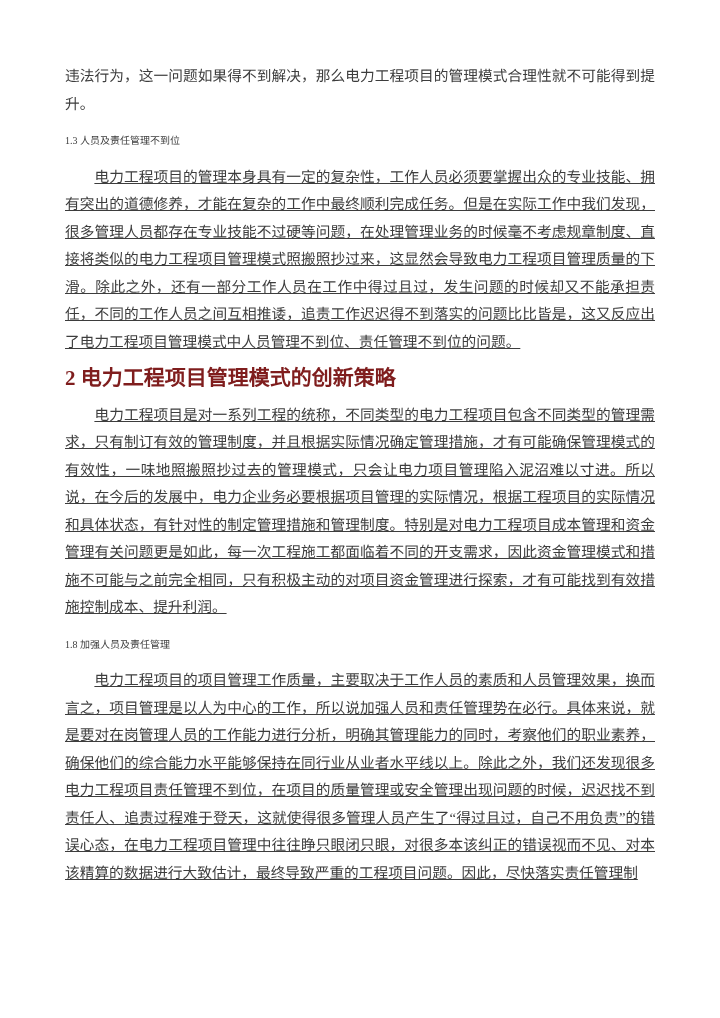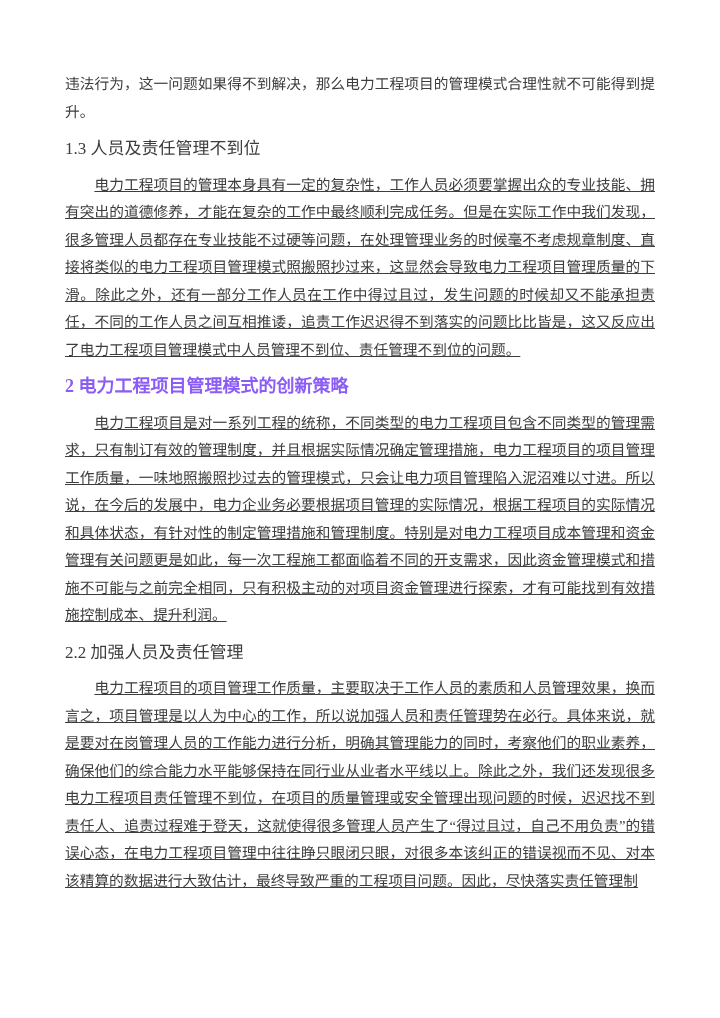--- a/index.html
+++ b/index.html
@@ -12,21 +12,21 @@
     position: relative;
     width: 720px;
     height: 1018px;
     background: #ffffff;
     overflow: hidden;
     margin: 0 auto;
   }
   .content {
     position: absolute;
     left: 65px;
-    top: 71px;
+    top: 63px;
     width: 590px;
     font-family: "Liberation Serif", "DejaVu Serif", serif;
     font-size: 14.7px;
     line-height: 27.5px;
     color: #3d3d3d;
     text-align: justify;
     text-justify: inter-character;
   }
   .block {
     margin: 0 0 9px 0;
@@ -34,47 +34,47 @@
   .paragraph {
     text-indent: 2em;
     text-decoration: underline;
   }
   .paragraph-continuation {
     text-indent: 0;
   }
   .subheading {
     text-indent: 0;
     font-weight: normal;
-    font-size: 17px;
+    font-size: 10px;
     margin: 0 0 9px 0;
   }
   .chapter-heading {
     text-indent: 0;
     font-weight: bold;
-    color: #8b5cf6;
-    font-size: 18px;
+    color: #7f1d1d;
+    font-size: 21px;
     margin: 2px 0 9px 0;
   }
   h2, h3, p { padding: 0; }
 </style>
 </head>
 <body>
 
 <div class="page">
   <div class="content">
 
     <p class="block paragraph-continuation">违法行为，这一问题如果得不到解决，那么电力工程项目的管理模式合理性就不可能得到提升。</p>
 
     <h3 class="block subheading">1.3 人员及责任管理不到位</h3>
 
     <p class="block paragraph">电力工程项目的管理本身具有一定的复杂性，工作人员必须要掌握出众的专业技能、拥有突出的道德修养，才能在复杂的工作中最终顺利完成任务。但是在实际工作中我们发现，很多管理人员都存在专业技能不过硬等问题，在处理管理业务的时候毫不考虑规章制度、直接将类似的电力工程项目管理模式照搬照抄过来，这显然会导致电力工程项目管理质量的下滑。除此之外，还有一部分工作人员在工作中得过且过，发生问题的时候却又不能承担责任，不同的工作人员之间互相推诿，追责工作迟迟得不到落实的问题比比皆是，这又反应出了电力工程项目管理模式中人员管理不到位、责任管理不到位的问题。</p>
 
     <h2 class="block chapter-heading">2 电力工程项目管理模式的创新策略</h2>
 
 
-    <p class="block paragraph">电力工程项目是对一系列工程的统称，不同类型的电力工程项目包含不同类型的管理需求，只有制订有效的管理制度，并且根据实际情况确定管理措施，电力工程项目的项目管理工作质量，一味地照搬照抄过去的管理模式，只会让电力项目管理陷入泥沼难以寸进。所以说，在今后的发展中，电力企业务必要根据项目管理的实际情况，根据工程项目的实际情况和具体状态，有针对性的制定管理措施和管理制度。特别是对电力工程项目成本管理和资金管理有关问题更是如此，每一次工程施工都面临着不同的开支需求，因此资金管理模式和措施不可能与之前完全相同，只有积极主动的对项目资金管理进行探索，才有可能找到有效措施控制成本、提升利润。</p>
+    <p class="block paragraph">电力工程项目是对一系列工程的统称，不同类型的电力工程项目包含不同类型的管理需求，只有制订有效的管理制度，并且根据实际情况确定管理措施，才有可能确保管理模式的有效性，一味地照搬照抄过去的管理模式，只会让电力项目管理陷入泥沼难以寸进。所以说，在今后的发展中，电力企业务必要根据项目管理的实际情况，根据工程项目的实际情况和具体状态，有针对性的制定管理措施和管理制度。特别是对电力工程项目成本管理和资金管理有关问题更是如此，每一次工程施工都面临着不同的开支需求，因此资金管理模式和措施不可能与之前完全相同，只有积极主动的对项目资金管理进行探索，才有可能找到有效措施控制成本、提升利润。</p>
 
-    <h3 class="block subheading">2.2 加强人员及责任管理</h3>
+    <h3 class="block subheading">1.8 加强人员及责任管理</h3>
 
     <p class="block paragraph">电力工程项目的项目管理工作质量，主要取决于工作人员的素质和人员管理效果，换而言之，项目管理是以人为中心的工作，所以说加强人员和责任管理势在必行。具体来说，就是要对在岗管理人员的工作能力进行分析，明确其管理能力的同时，考察他们的职业素养，确保他们的综合能力水平能够保持在同行业从业者水平线以上。除此之外，我们还发现很多电力工程项目责任管理不到位，在项目的质量管理或安全管理出现问题的时候，迟迟找不到责任人、追责过程难于登天，这就使得很多管理人员产生了“得过且过，自己不用负责”的错误心态，在电力工程项目管理中往往睁只眼闭只眼，对很多本该纠正的错误视而不见、对本该精算的数据进行大致估计，最终导致严重的工程项目问题。因此，尽快落实责任管理制</p>
 
   </div>
 </div>
 
 </body></html>

